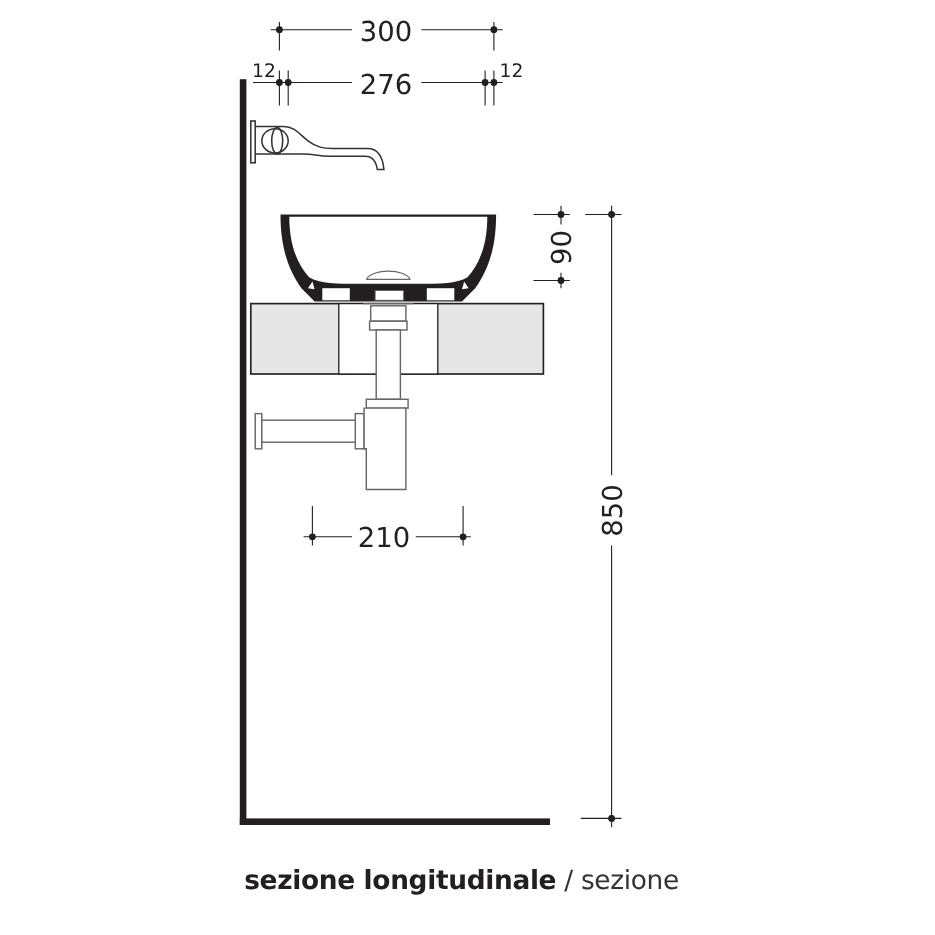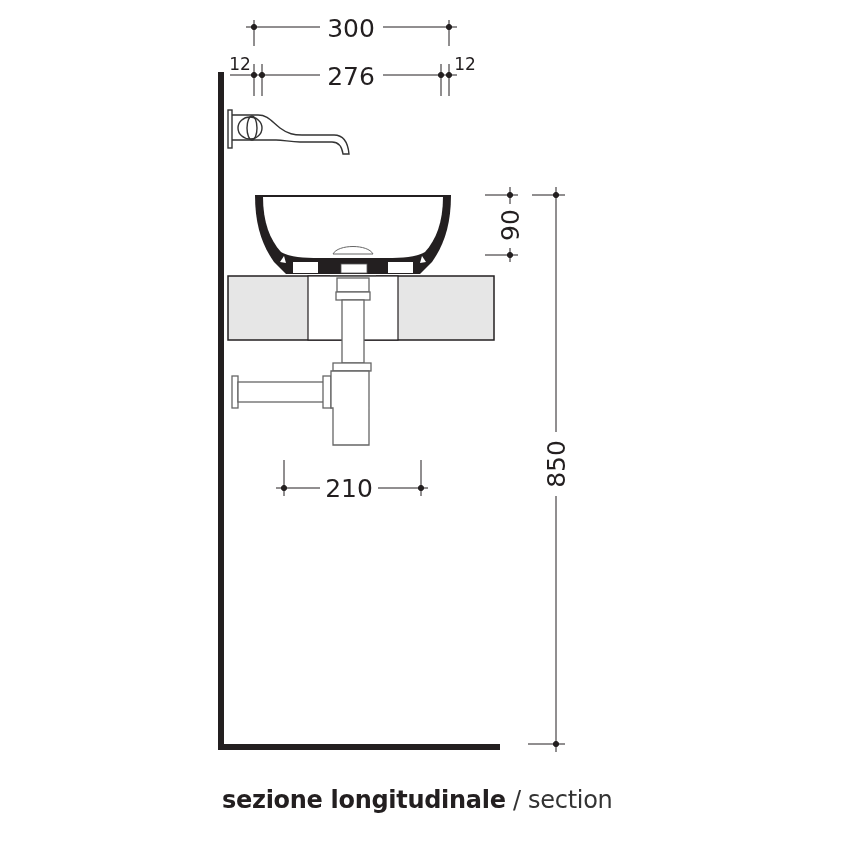--- a/index.html
+++ b/index.html
@@ -110,14 +110,14 @@
     <line x1="378" y1="488" x2="428" y2="488"></line>
     <circle cx="284" cy="488" r="2.6" fill="#231f20"></circle>
     <circle cx="421" cy="488" r="2.6" fill="#231f20"></circle>
   </g>
   <text class="dimtxt" x="349" y="497" text-anchor="middle">210</text>
 </svg>
 
 <div class="caption">
   <span class="bold">sezione longitudinale</span>
   <span class="light">/</span>
-  <span class="light">section</span>
+  <span class="light">sezione</span>
 </div>
 
 </body></html>

